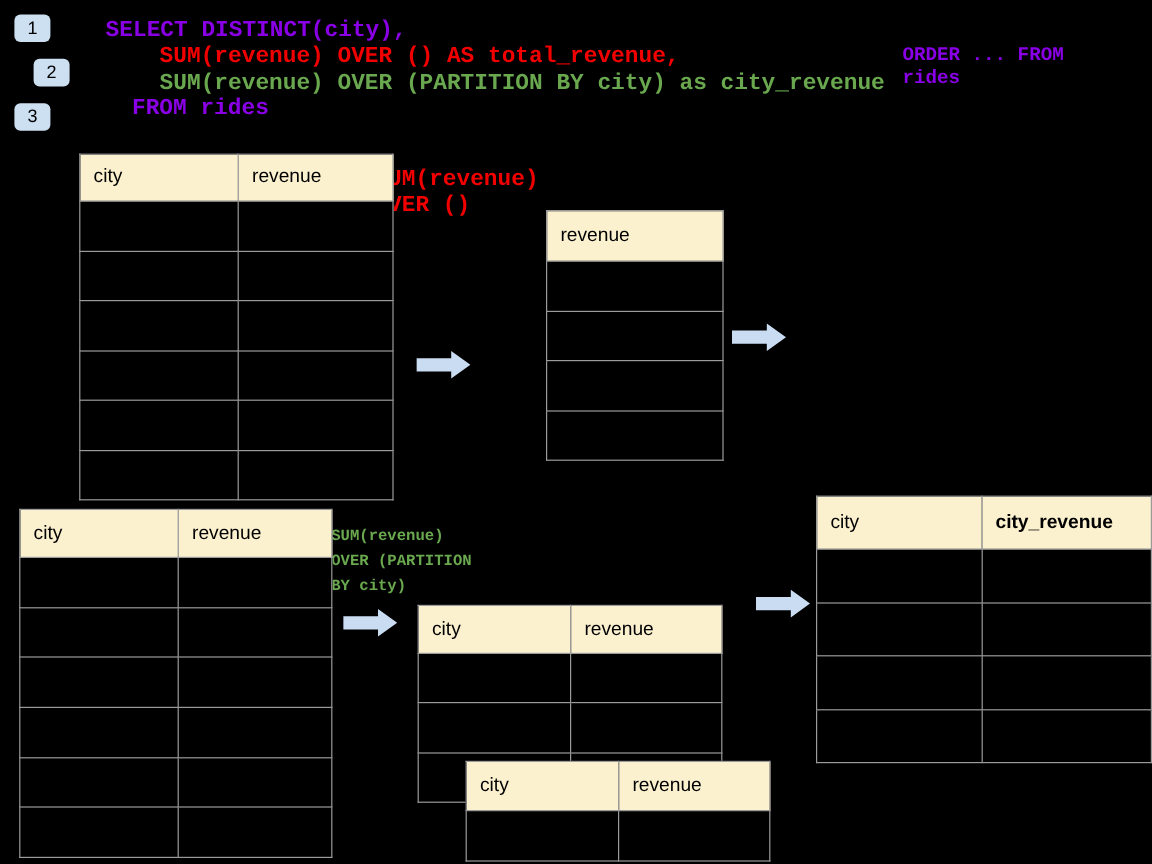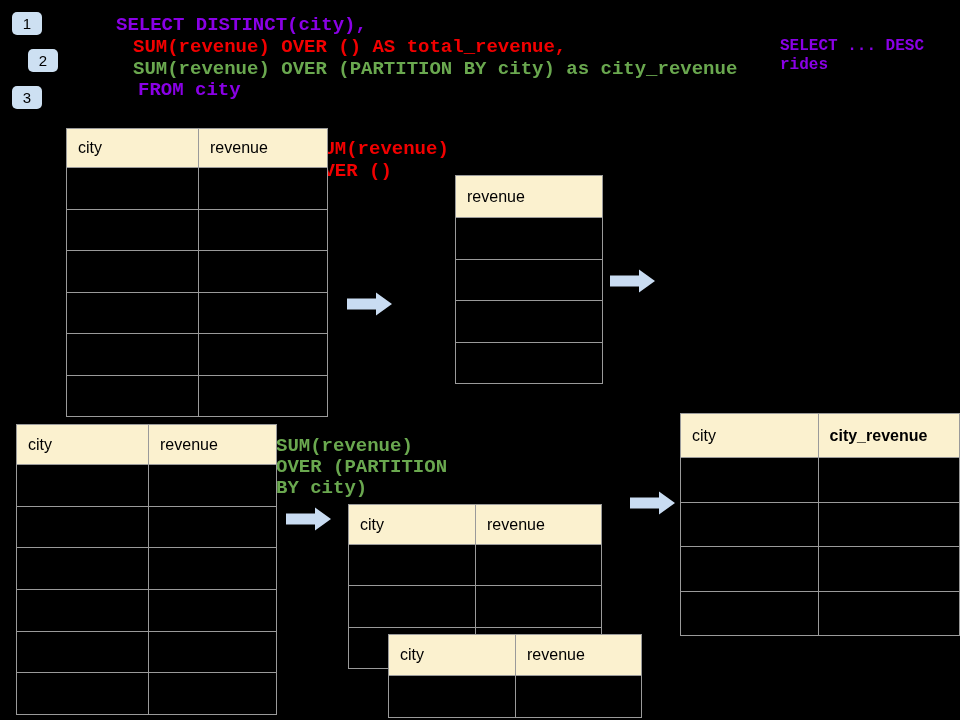--- a/index.html
+++ b/index.html
@@ -10,35 +10,35 @@
   .badge{position:absolute;width:30px;height:23px;background:#CDE0F2;border-radius:5px;
          color:#000;font-size:15px;display:flex;align-items:center;justify-content:center;
          font-family:"Liberation Sans",sans-serif;}
   #badge1{left:12px;top:12px;}
   #badge2{left:28px;top:49px;}
   #badge3{left:12px;top:86px;}
 
   
   .codeline{position:absolute;font-family:"Liberation Mono",monospace;font-weight:700;
             font-size:19px;line-height:22px;white-space:pre;}
-  .purple{color:#8A00E6;margin-left:28px;}
+  .purple{color:#8A00E6;}
   .red{color:#F20000;}
   .green{color:#6AA84F;}
   #sql1{left:88px;top:14px;}
   #sql2{left:133px;top:36px;}
   #sql3{left:133px;top:58px;}
   #sql4{left:110px;top:79px;}
   #sql5{left:110px;top:100px;}
 
   
   .anno{position:absolute;font-family:"Liberation Mono",monospace;font-weight:700;
         white-space:pre;}
   #anno-outer{left:752px;top:37px;font-size:16px;line-height:19px;}
   #anno-total{left:312px;top:138px;font-size:19px;line-height:22px;}
-  #anno-partition{left:276px;top:436px;font-size:19px;line-height:21px;}
+  #anno-partition{left:276px;top:436px;font-size:13px;line-height:21px;}
 
   
   table.dtable{position:absolute;border-collapse:collapse;background:#000;table-layout:fixed;}
   .dtable th{background:#FBF1CF;color:#000;font-family:"Liberation Sans",sans-serif;
              font-size:16px;font-weight:400;text-align:left;padding:0 0 0 11px;
              border:1px solid #9A9A9A;vertical-align:middle;}
   .dtable td{border:1px solid #9A9A9A;background:#000;padding:0;}
 
   #t1{left:66px;top:128px;}
   #t1 .c1{width:120px;} #t1 .c2{width:117px;}
@@ -76,23 +76,23 @@
 
 <div class="slide">
 
   <div class="badge" id="badge1">1</div>
   <div class="badge" id="badge2">2</div>
   <div class="badge" id="badge3">3</div>
 
   <div class="codeline purple" id="sql1">SELECT DISTINCT(city),</div>
   <div class="codeline red" id="sql2">SUM(revenue) OVER () AS total_revenue,</div>
   <div class="codeline green" id="sql3">SUM(revenue) OVER (PARTITION BY city) as city_revenue</div>
-  <div class="codeline purple" id="sql4">FROM city</div>
-
-  <div class="anno purple" id="anno-outer">SELECT ... DESC
+  <div class="codeline purple" id="sql4">FROM rides</div>
+
+  <div class="anno purple" id="anno-outer">ORDER ... FROM
 rides</div>
   <div class="anno red" id="anno-total">SUM(revenue)
 OVER ()</div>
   <div class="anno green" id="anno-partition">SUM(revenue)
 OVER (PARTITION
 BY city)</div>
 
   <table class="dtable" id="t1">
     <thead>
         <tr>

